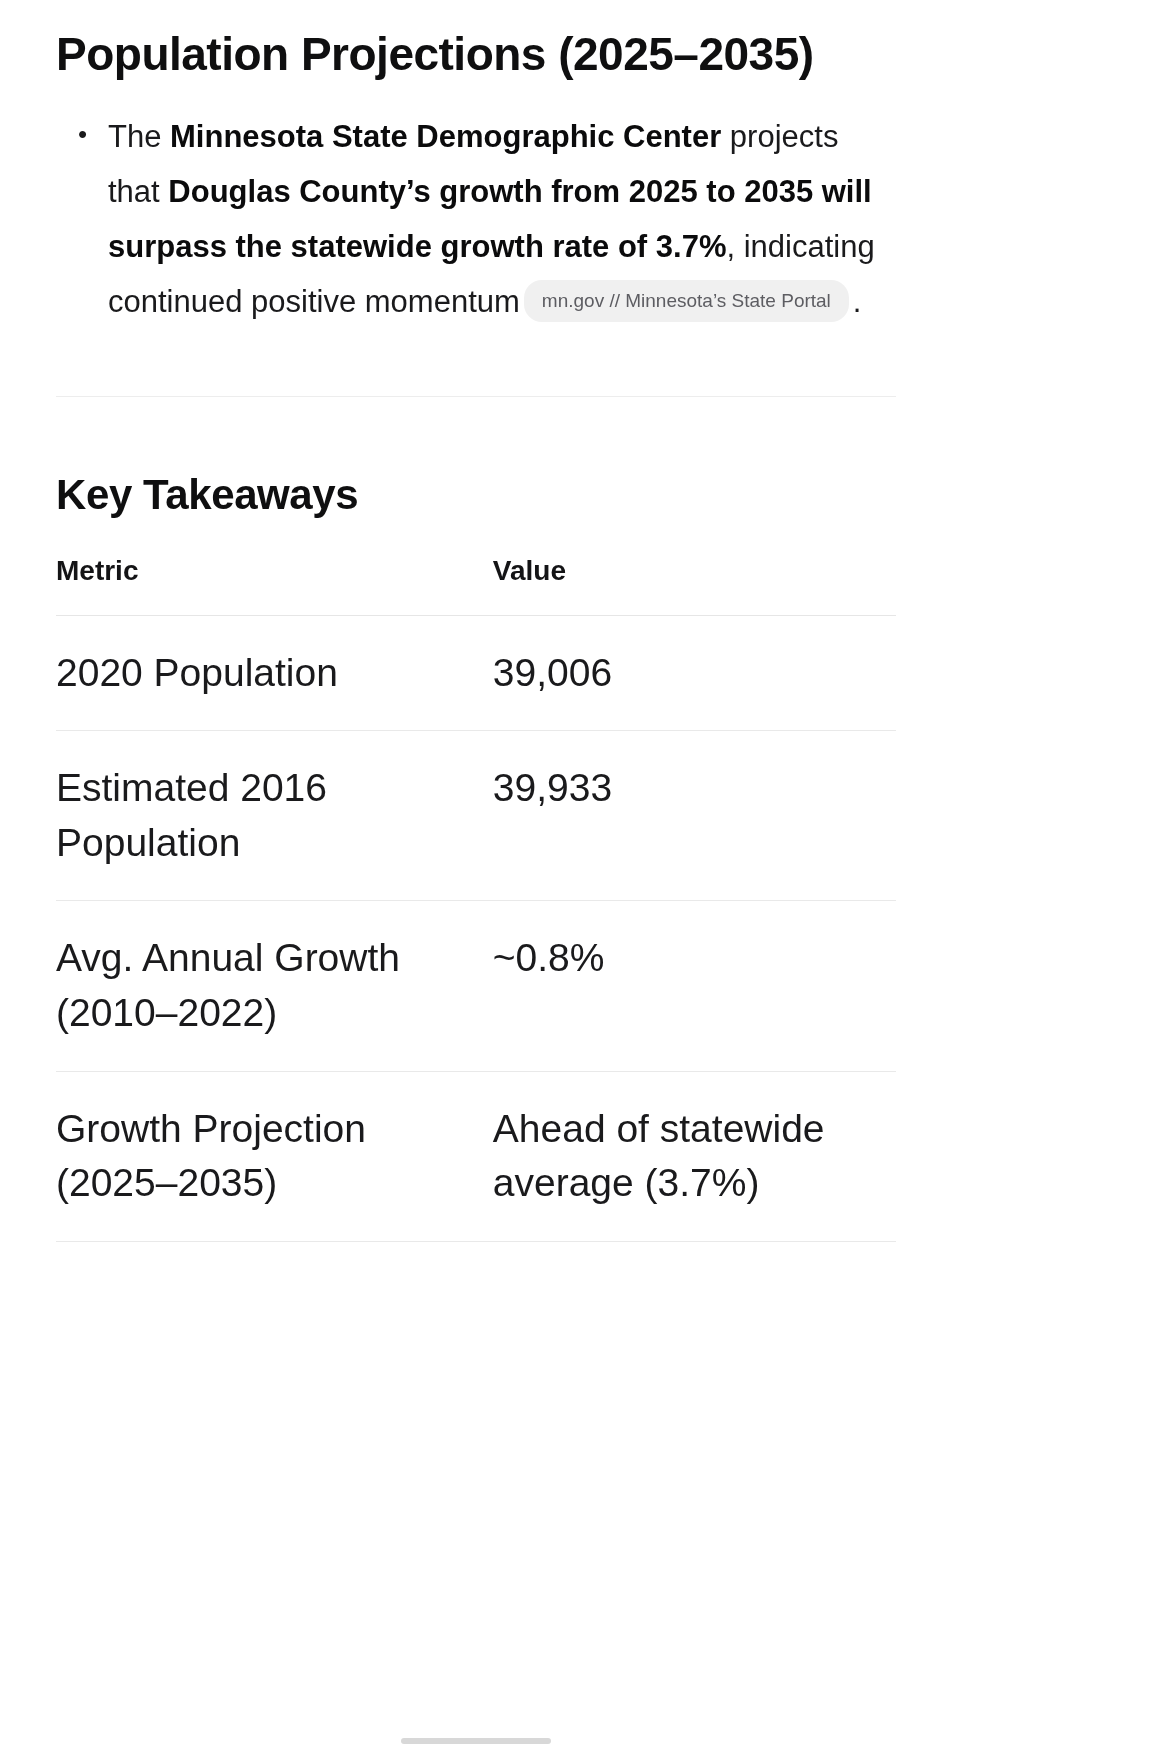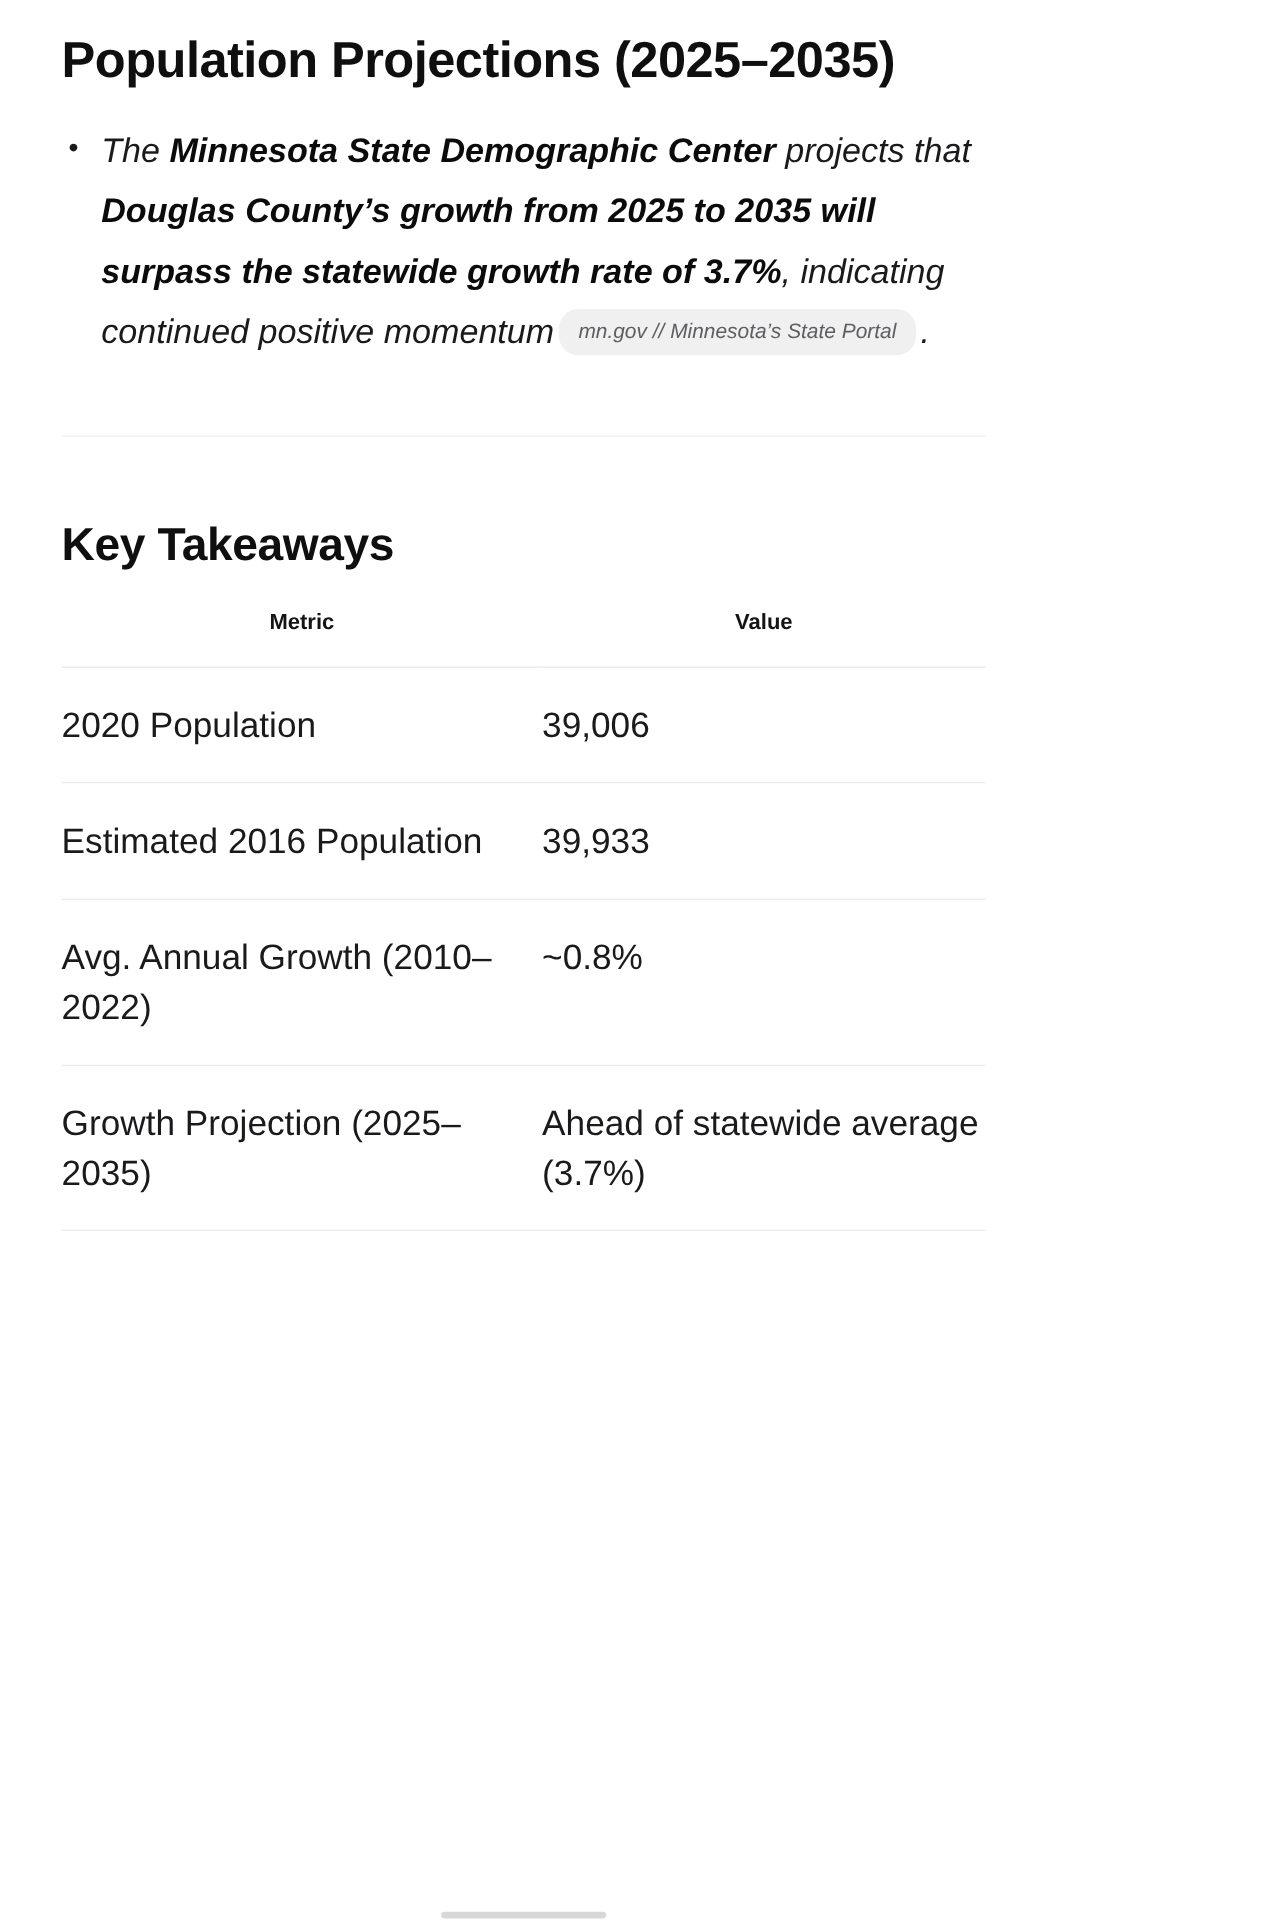--- a/index.html
+++ b/index.html
@@ -23,24 +23,23 @@
   }
   .section-title {
     font-size: 46px;
     font-weight: 700;
     letter-spacing: -0.5px;
     line-height: 1.15;
     margin: 0 0 28px 0;
     color: #0f0f10;
   }
   .bullet-list {
-    margin: 0;
+    margin: 16px;
     padding: 0;
     list-style: none;
-    font-style: italic;
   }
   .bullet-item {
     position: relative;
     padding-left: 36px;
     font-size: 31px;
     line-height: 1.78;
     color: #1a1a1c;
     font-weight: 400;
   }
   .bullet-item::before {
@@ -82,31 +81,31 @@
     letter-spacing: -0.4px;
     margin: 74px 0 36px 0;
     color: #0f0f10;
   }
   table.kv {
     width: 100%;
     border-collapse: collapse;
     table-layout: fixed;
   }
   table.kv th {
-    text-align: center;
-    font-size: 20px;
+    text-align: left;
+    font-size: 28px;
     font-weight: 700;
     color: #141416;
     padding: 0 0 28px 0;
     border-bottom: 1px solid #e6e6e6;
   }
   table.kv th.col-metric { width: 52%; }
   table.kv th.col-value  { width: 48%; }
   table.kv td {
-    font-size: 32px;
+    font-size: 39px;
     font-weight: 400;
     color: #1a1a1c;
     padding: 30px 0 30px 0;
     border-bottom: 1px solid #e9e9e9;
     line-height: 1.4;
     vertical-align: top;
   }
   table.kv td.metric { padding-right: 24px; }
   table.kv tr:last-child td { border-bottom: 1px solid #e9e9e9; }
   .home-indicator {

